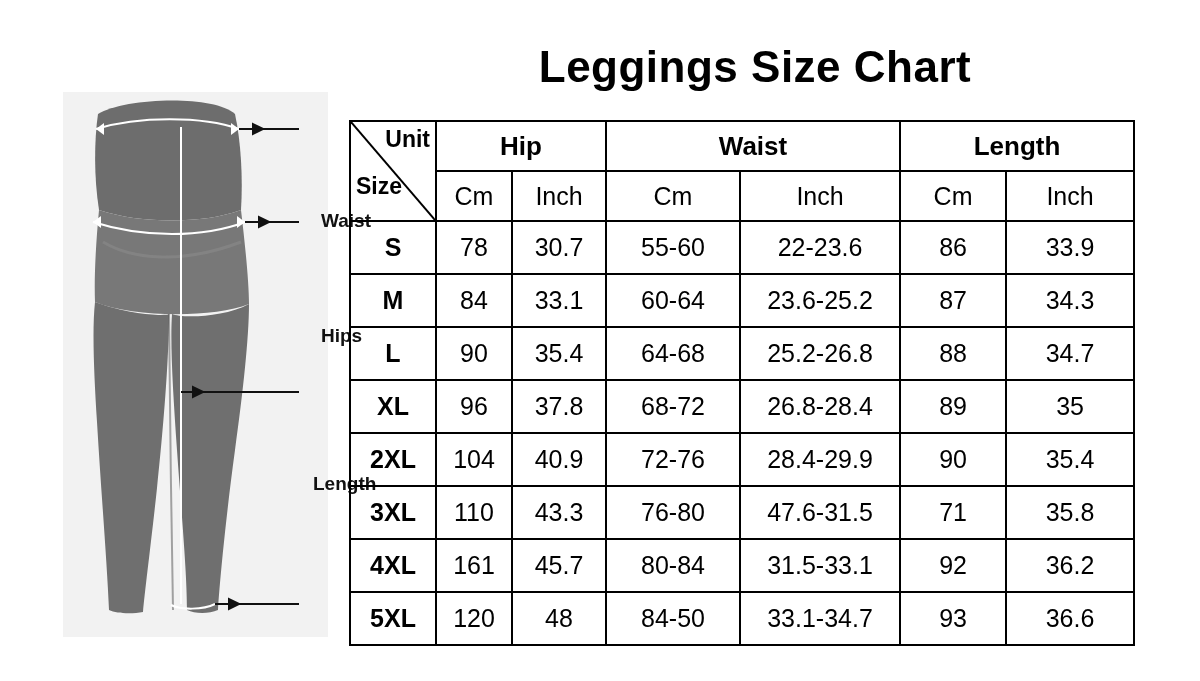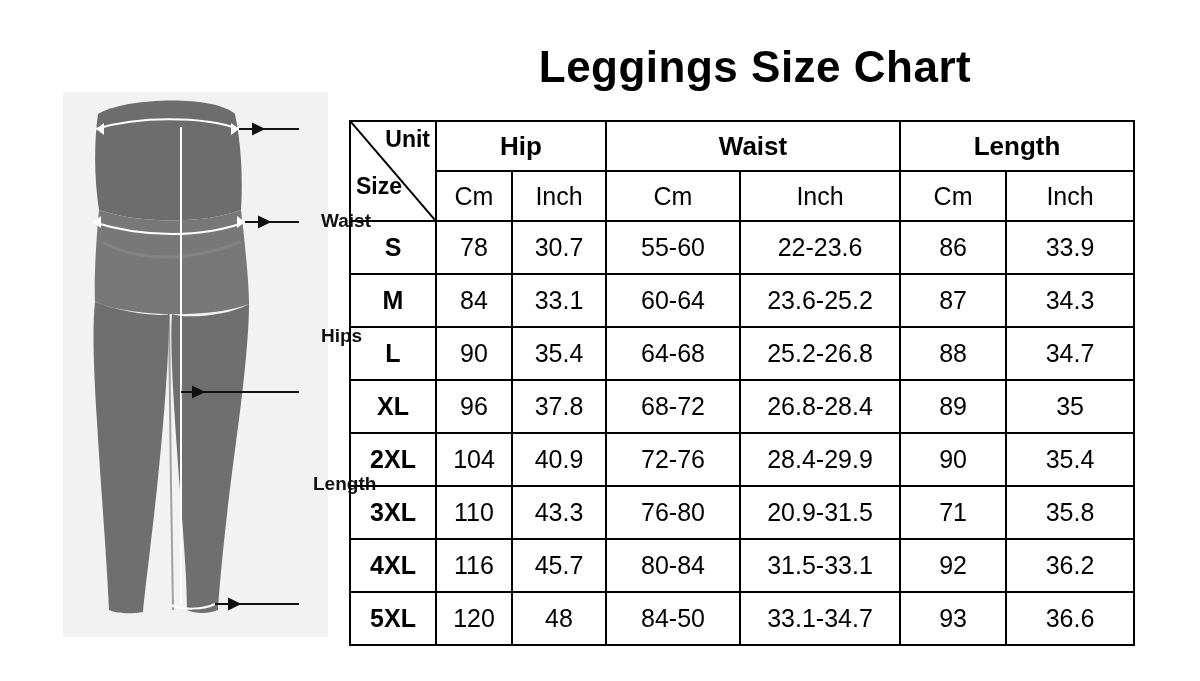--- a/index.html
+++ b/index.html
@@ -278,27 +278,27 @@
           <td class="val">72-76</td>
           <td class="val">28.4-29.9</td>
           <td class="val">90</td>
           <td class="val">35.4</td>
         </tr>
         <tr>
           <td class="size-cell">3XL</td>
           <td class="val">110</td>
           <td class="val">43.3</td>
           <td class="val">76-80</td>
-          <td class="val">20.9-31.5</td>
+          <td class="val">47.6-31.5</td>
           <td class="val">71</td>
           <td class="val">35.8</td>
         </tr>
         <tr>
           <td class="size-cell">4XL</td>
-          <td class="val">116</td>
+          <td class="val">161</td>
           <td class="val">45.7</td>
           <td class="val">80-84</td>
           <td class="val">31.5-33.1</td>
           <td class="val">92</td>
           <td class="val">36.2</td>
         </tr>
         <tr>
           <td class="size-cell">5XL</td>
           <td class="val">120</td>
           <td class="val">48</td>

